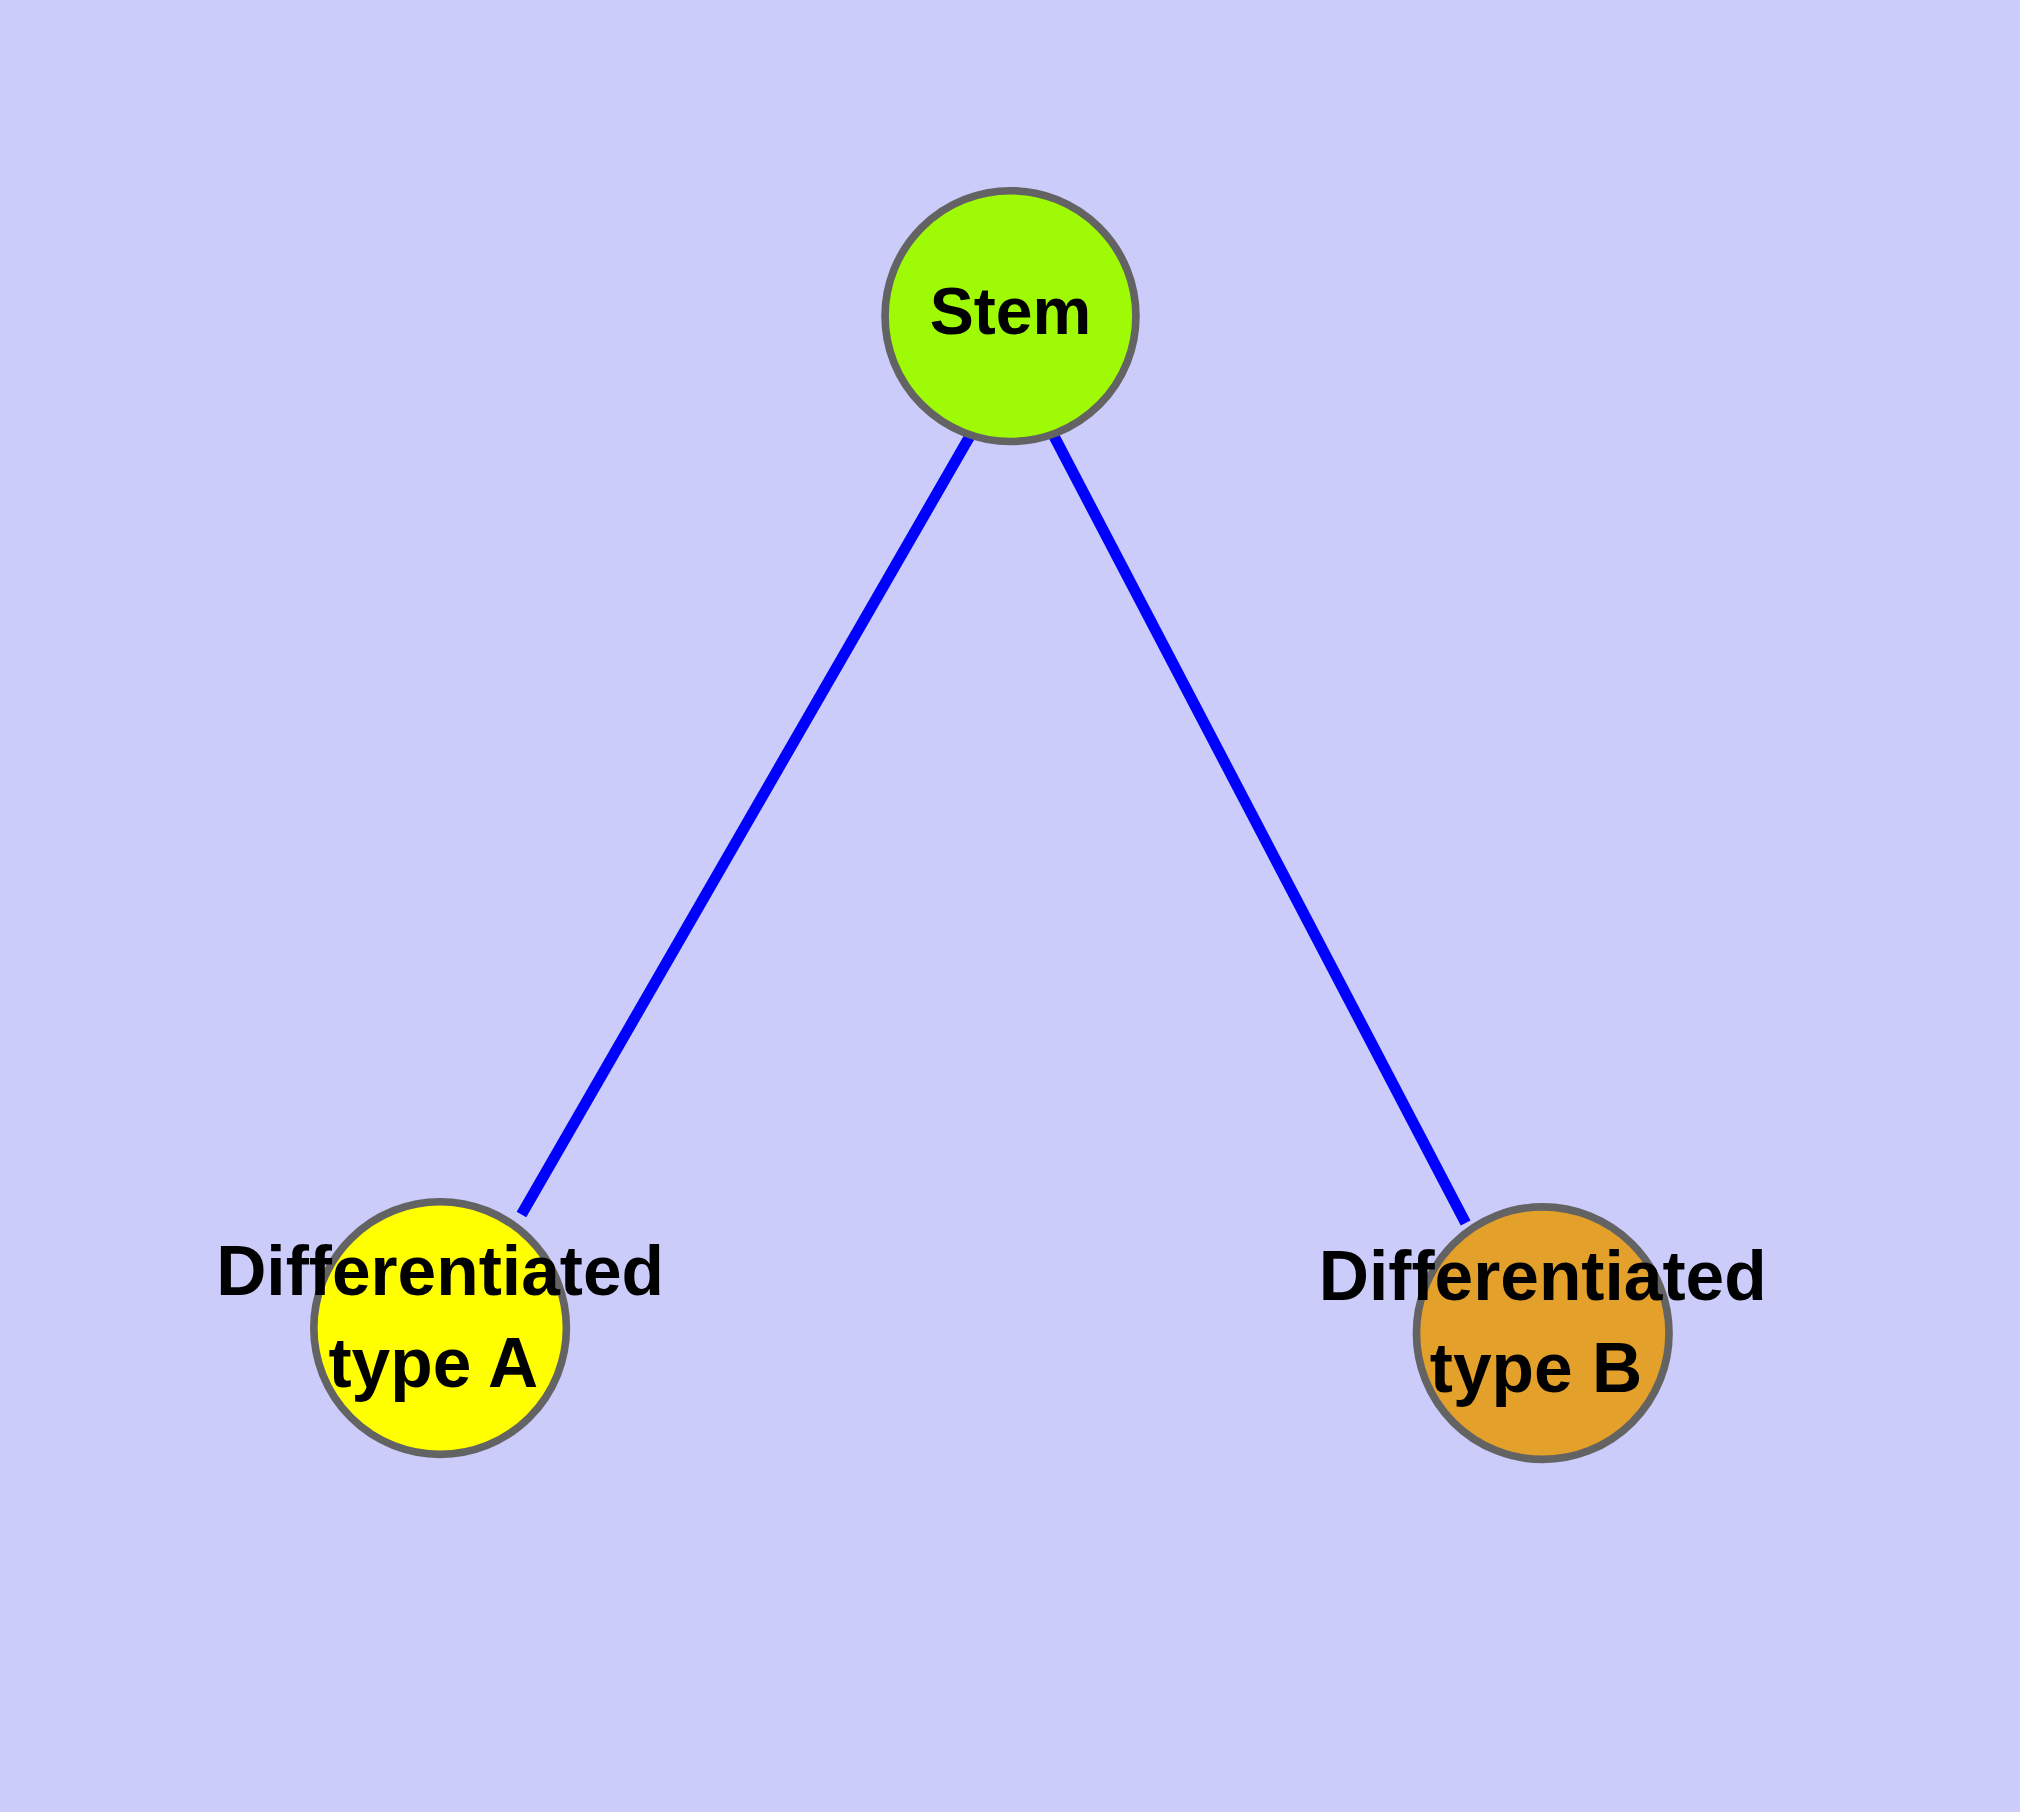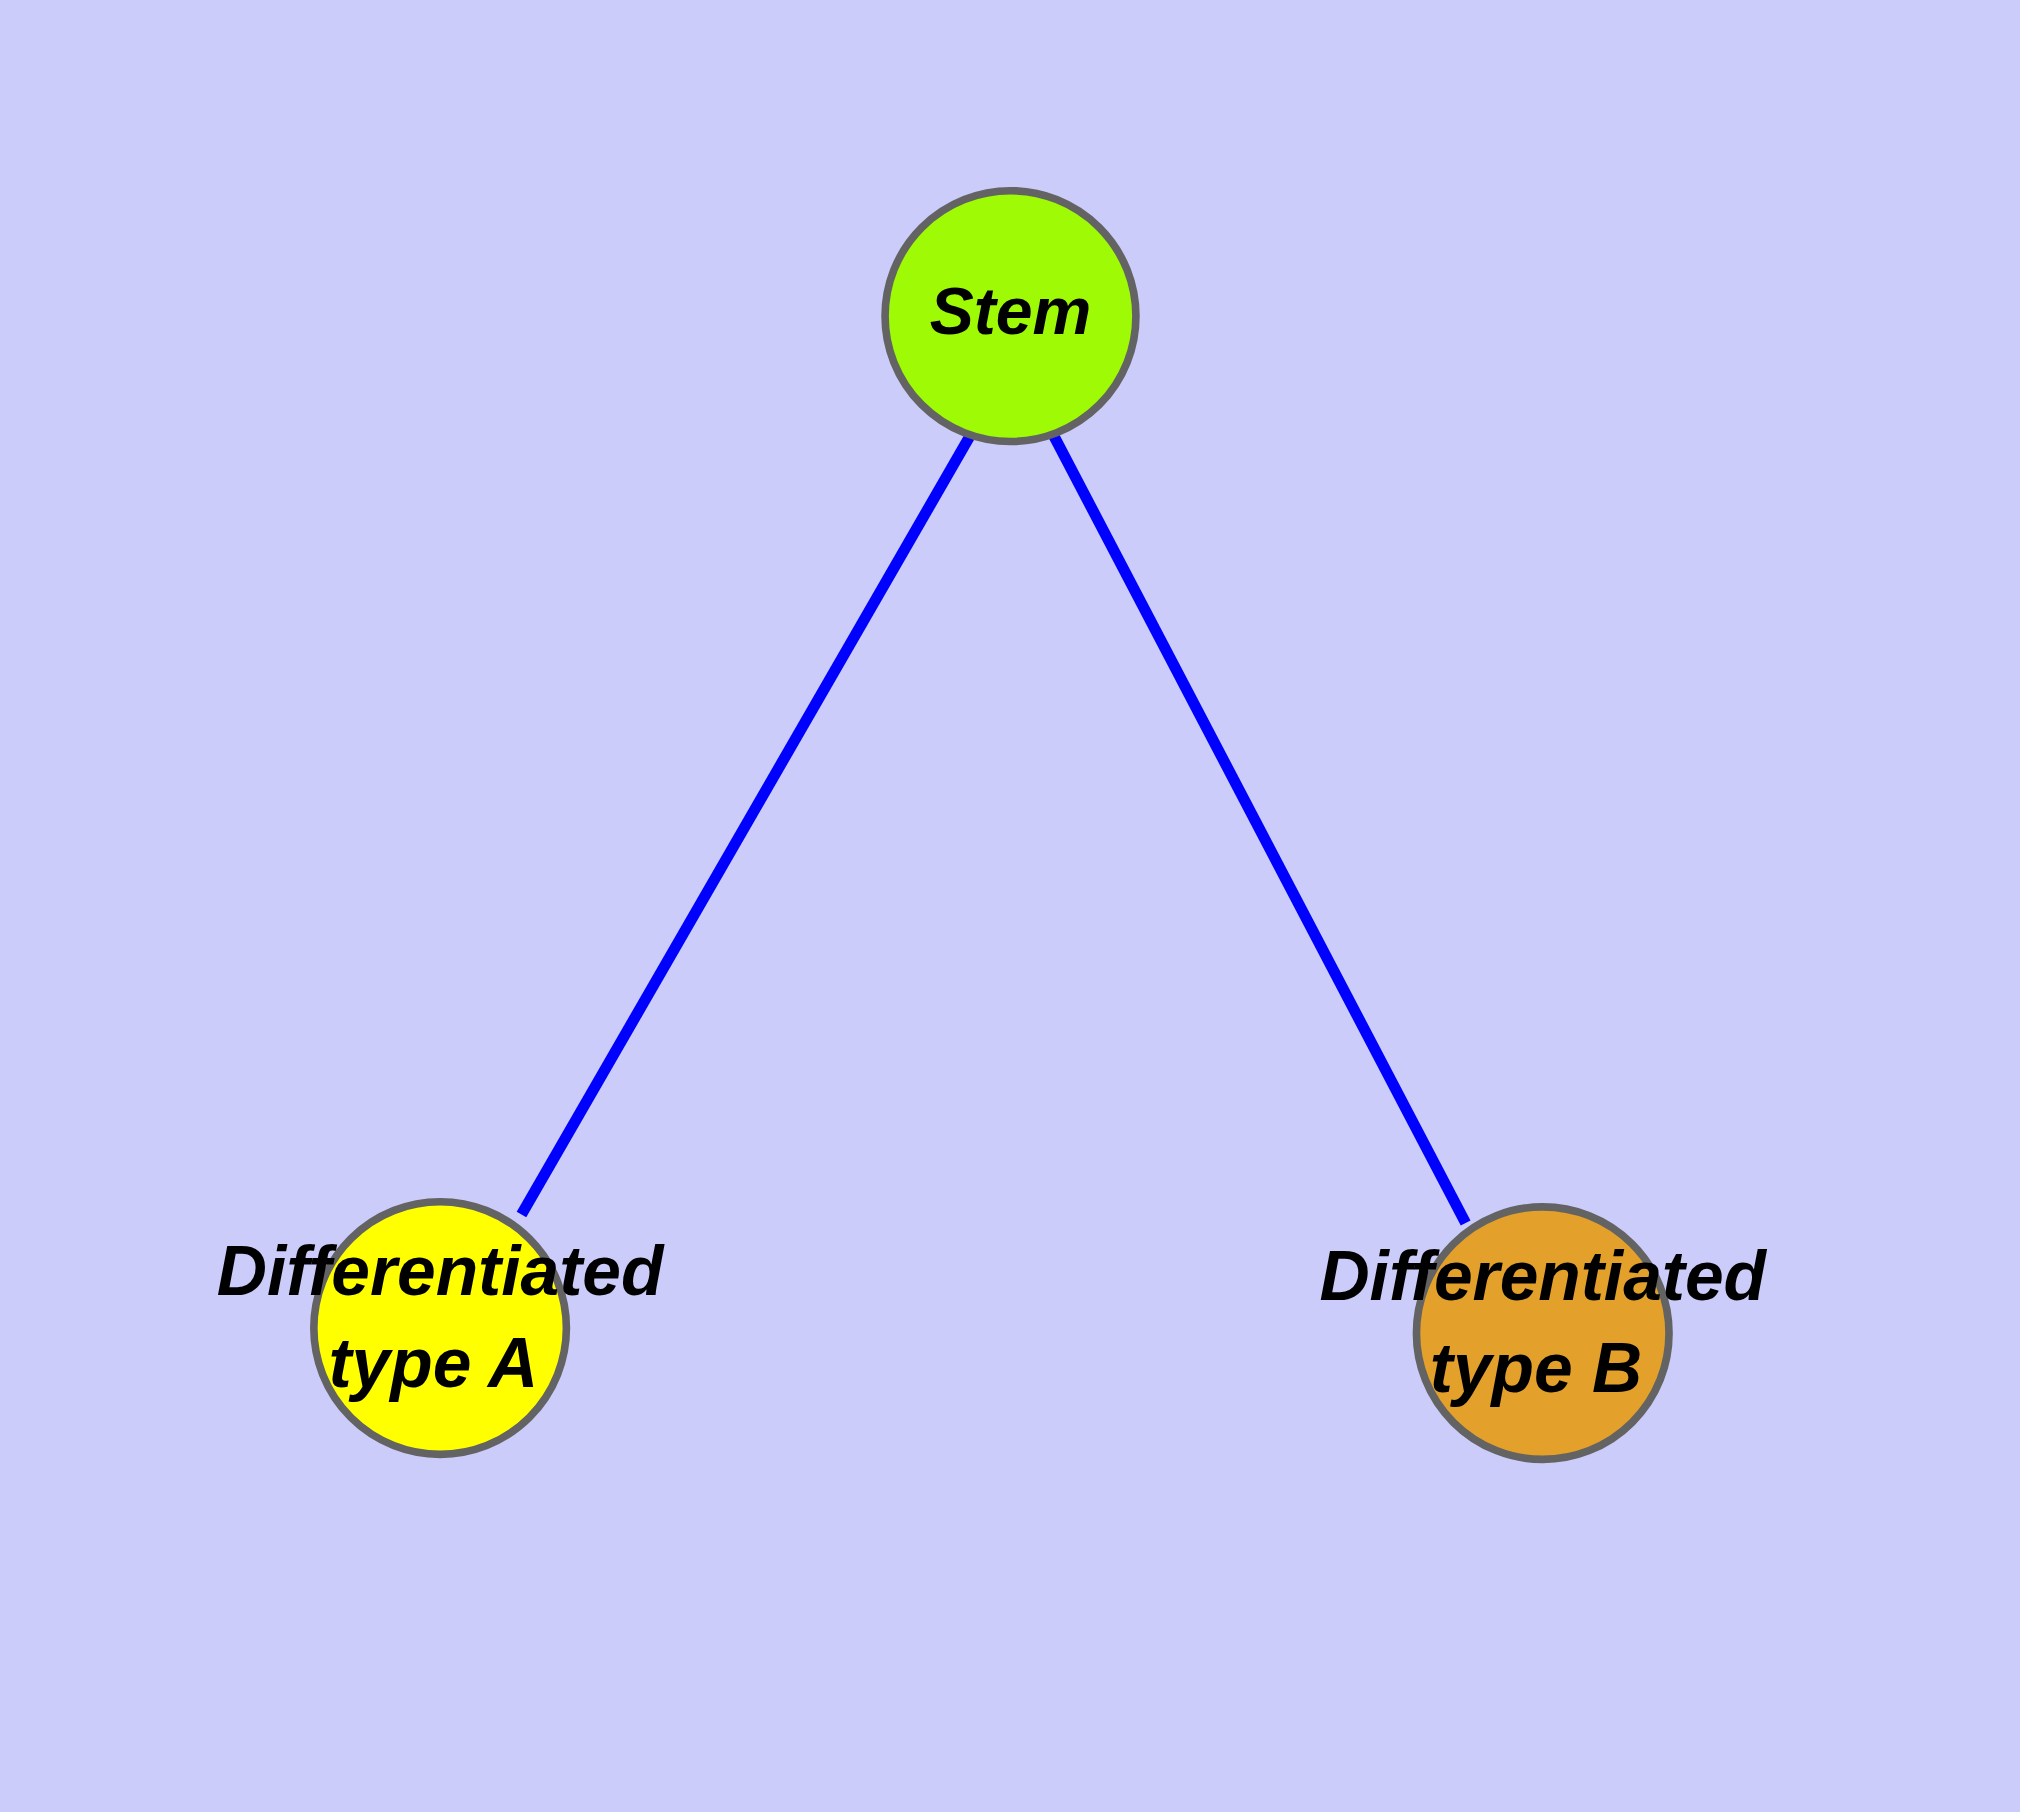--- a/index.html
+++ b/index.html
@@ -11,21 +11,20 @@
     width: 2021px;
     height: 1812px;
     overflow: hidden;
     font-family: "Liberation Sans", sans-serif;
   }
   #canvas-root {
     position: relative;
     width: 1658px;
     height: 1812px;
     background: #ccccfa;
-    font-style: italic;
   }
   #graph-svg {
     position: absolute;
     top: 0;
     left: 0;
     width: 2021px;
     height: 1812px;
     display: block;
   }
   .node-label {

